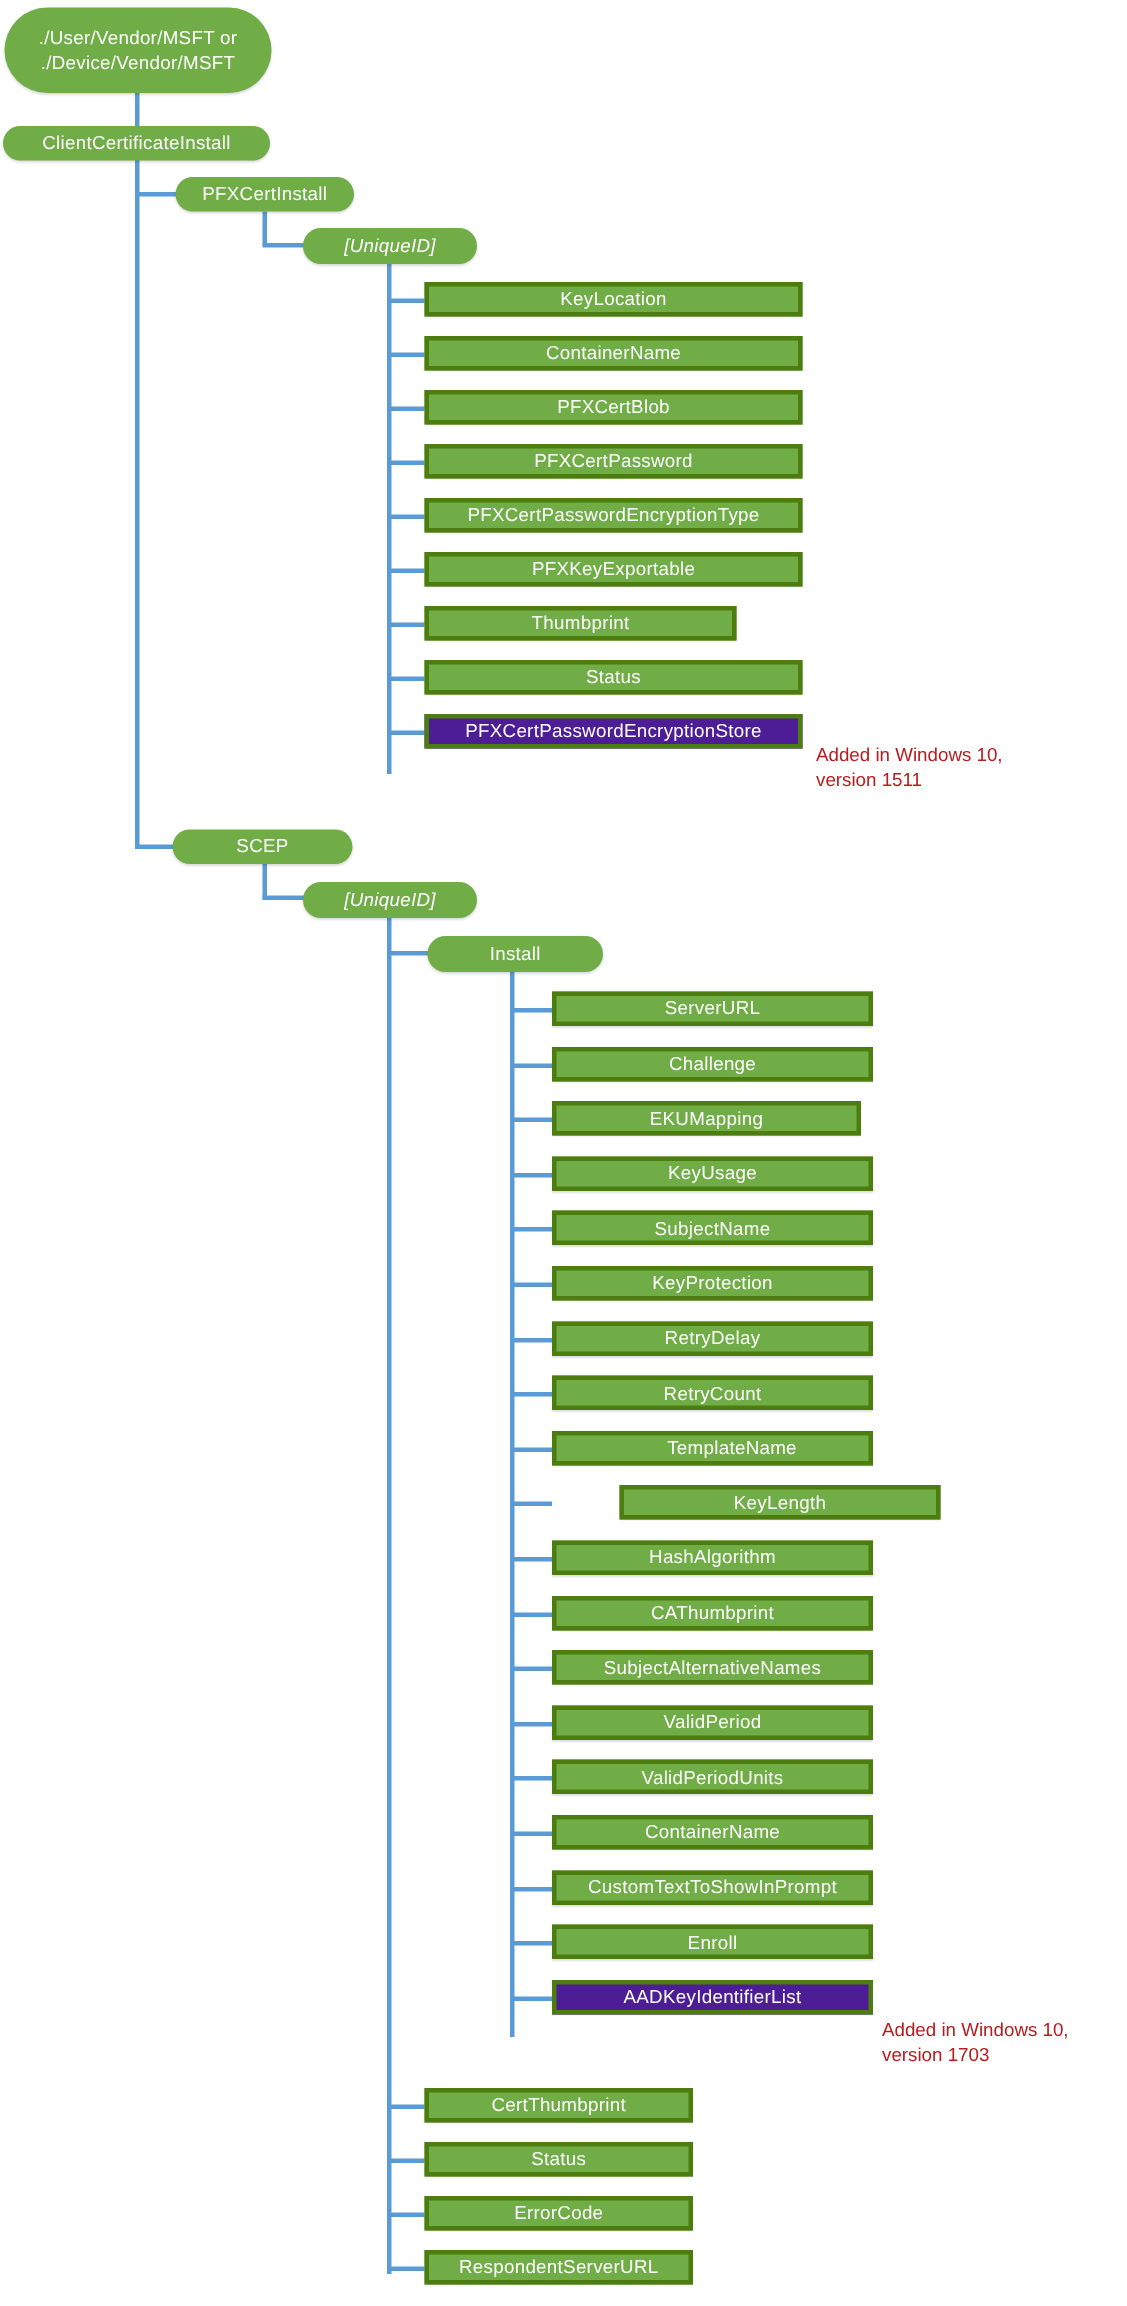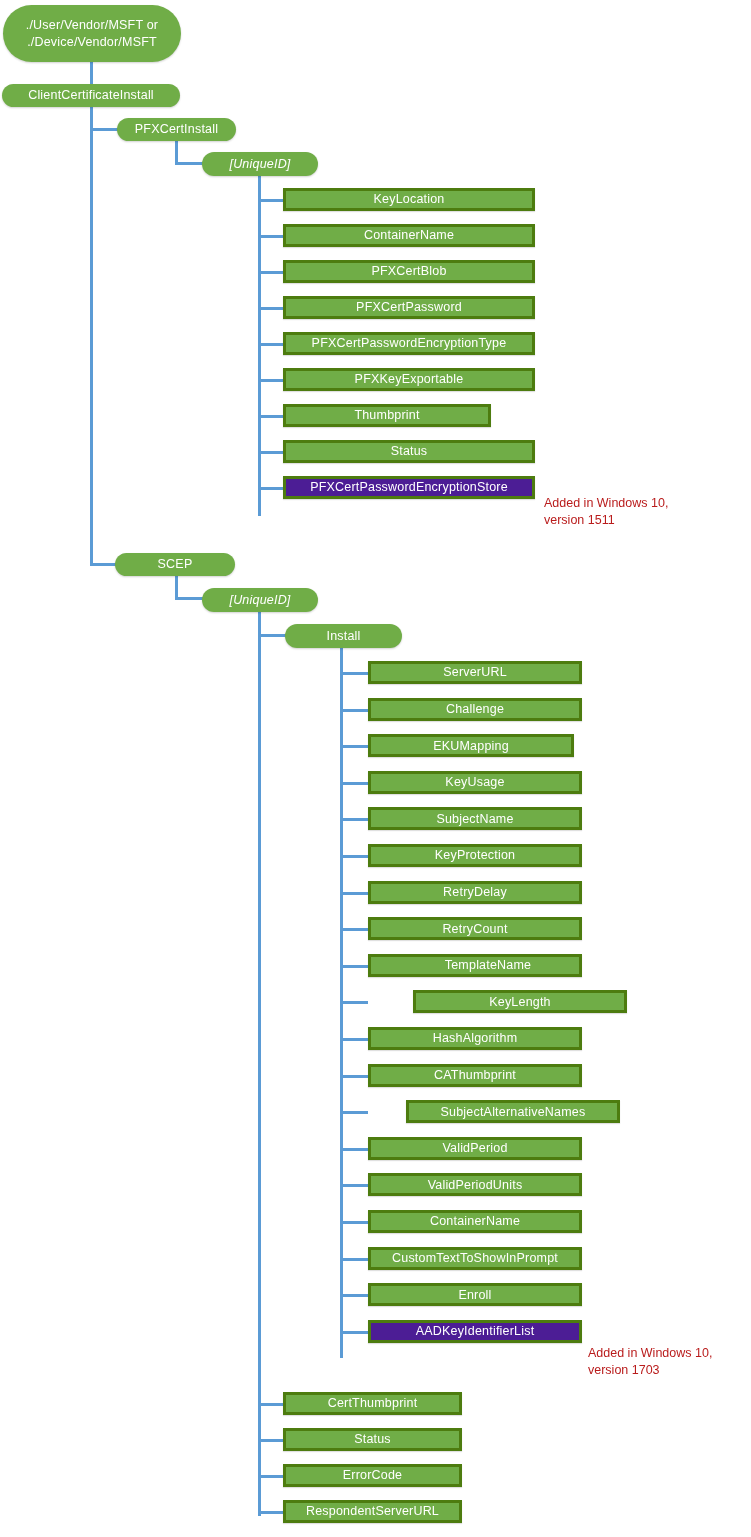--- a/index.html
+++ b/index.html
@@ -159,21 +159,21 @@
       <div class="node rect" style="left: 368px; top: 917.2px; width: 214px; height: 23px;">RetryCount</div>
       <div class="hline" style="left: 340px; top: 964.8px; width: 28px;"></div>
       <div class="node rect" style="left: 368px; top: 953.8px; width: 214px; height: 23px; padding-left: 26px;">TemplateName</div>
       <div class="hline" style="left: 340px; top: 1001.4px; width: 28px;"></div>
       <div class="node rect" style="left: 368px; top: 990.4px; width: 214px; height: 23px; margin-left: 45px;">KeyLength</div>
       <div class="hline" style="left: 340px; top: 1038px; width: 28px;"></div>
       <div class="node rect" style="left: 368px; top: 1027px; width: 214px; height: 23px;">HashAlgorithm</div>
       <div class="hline" style="left: 340px; top: 1074.6px; width: 28px;"></div>
       <div class="node rect" style="left: 368px; top: 1063.6px; width: 214px; height: 23px;">CAThumbprint</div>
       <div class="hline" style="left: 340px; top: 1111.2px; width: 28px;"></div>
-      <div class="node rect" style="left: 368px; top: 1100.2px; width: 214px; height: 23px; margin-left: 38px;">SubjectAlternativeNames</div>
+      <div class="node rect" style="left: 368px; top: 1100.2px; width: 214px; height: 23px;">SubjectAlternativeNames</div>
       <div class="hline" style="left: 340px; top: 1147.8px; width: 28px;"></div>
       <div class="node rect" style="left: 368px; top: 1136.8px; width: 214px; height: 23px;">ValidPeriod</div>
       <div class="hline" style="left: 340px; top: 1184.4px; width: 28px;"></div>
       <div class="node rect" style="left: 368px; top: 1173.4px; width: 214px; height: 23px;">ValidPeriodUnits</div>
       <div class="hline" style="left: 340px; top: 1221px; width: 28px;"></div>
       <div class="node rect" style="left: 368px; top: 1210px; width: 214px; height: 23px;">ContainerName</div>
       <div class="hline" style="left: 340px; top: 1257.6px; width: 28px;"></div>
       <div class="node rect" style="left: 368px; top: 1246.6px; width: 214px; height: 23px;">CustomTextToShowInPrompt</div>
       <div class="hline" style="left: 340px; top: 1294.2px; width: 28px;"></div>
       <div class="node rect" style="left: 368px; top: 1283.2px; width: 214px; height: 23px;">Enroll</div>

